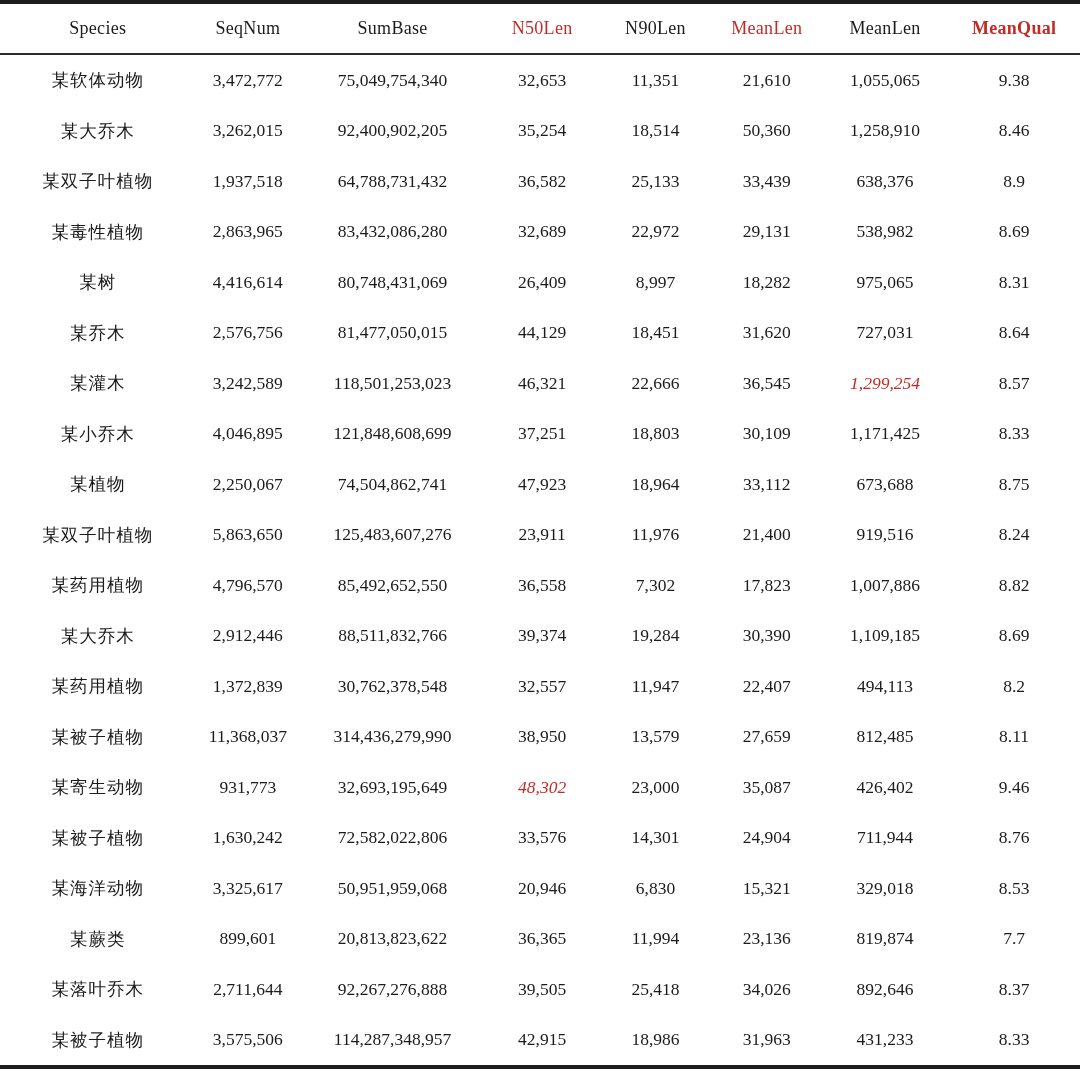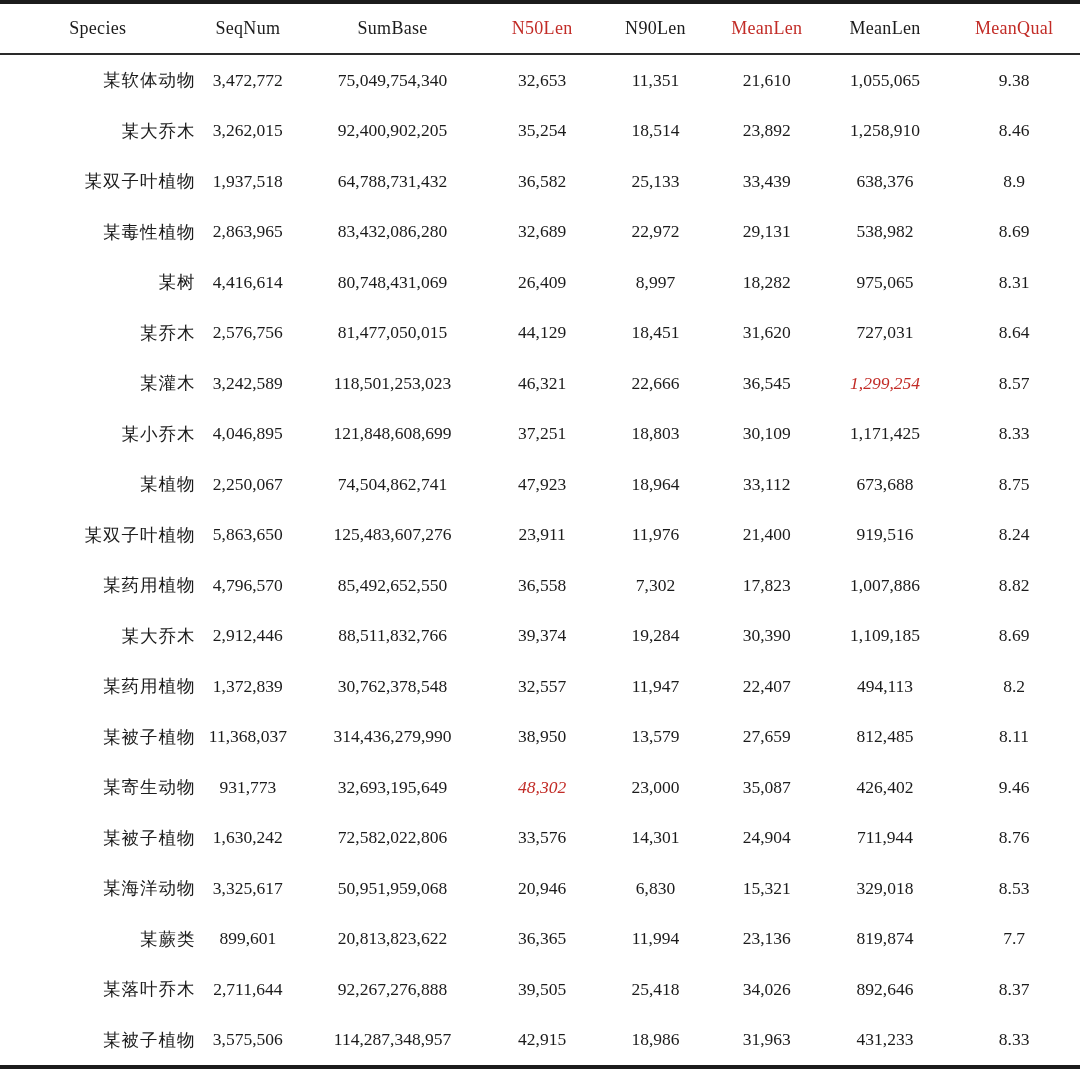--- a/index.html
+++ b/index.html
@@ -41,33 +41,33 @@
     font-size: 18px;
     font-weight: normal;
     color: var(--ink);
     text-align: center;
     vertical-align: middle;
     border-bottom: 2px solid #2a2a2a;
     padding: 0;
     letter-spacing: 0.3px;
   }
   thead th.red { color: var(--red); }
-  thead th.bold { font-weight: normal; }
+  thead th.bold { font-weight: bold; }
 
   tbody td {
     height: 50.5px;
     font-size: 17.5px;
     color: var(--ink);
     text-align: center;
     vertical-align: middle;
     padding: 0;
     white-space: nowrap;
   }
   tbody td.red { color: var(--red); font-style: italic; }
-  tbody td.species { letter-spacing: 1px; text-align: right; }
+  tbody td.species { letter-spacing: 1px; }
 </style>
 </head>
 <body>
 
 <div class="table-wrap">
   <table class="stats">
     <colgroup>
       <col class="c-species">
       <col class="c-seqnum">
       <col class="c-sumbase">
@@ -99,21 +99,21 @@
           <td>21,610</td>
           <td>1,055,065</td>
           <td>9.38</td>
         </tr>
         <tr>
           <td class="species">某大乔木</td>
           <td>3,262,015</td>
           <td>92,400,902,205</td>
           <td>35,254</td>
           <td>18,514</td>
-          <td>23,892</td>
+          <td>50,360</td>
           <td>1,258,910</td>
           <td>8.46</td>
         </tr>
         <tr>
           <td class="species">某双子叶植物</td>
           <td>1,937,518</td>
           <td>64,788,731,432</td>
           <td>36,582</td>
           <td>25,133</td>
           <td>33,439</td>

